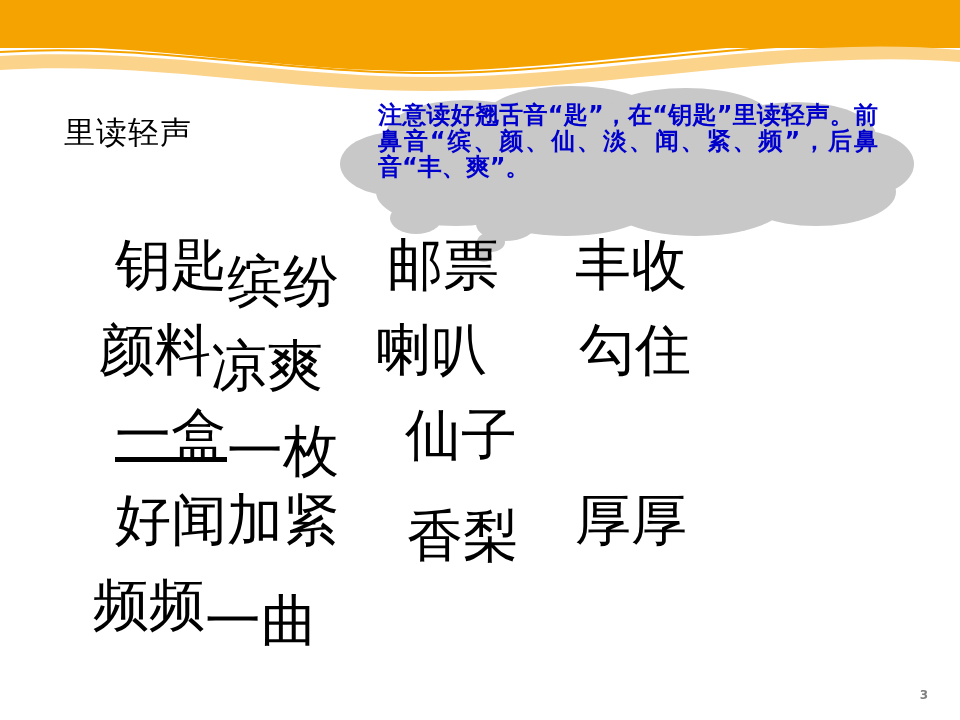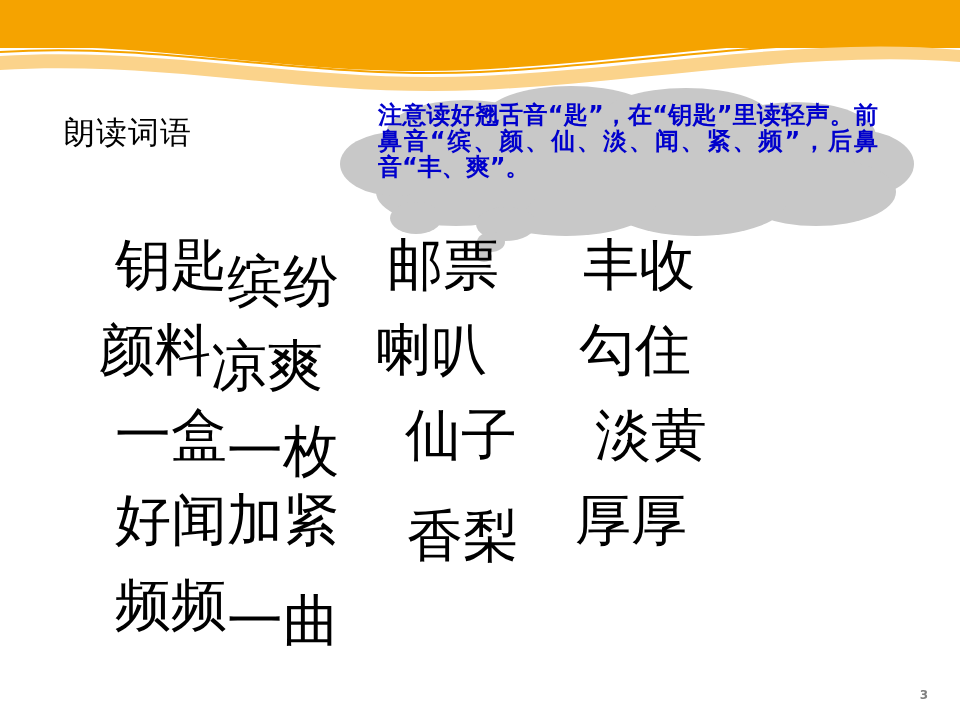--- a/index.html
+++ b/index.html
@@ -87,27 +87,27 @@
     white-space: nowrap;
   }
   .col-0 { width: 165px; padding-left: 62px; text-align: right; }
   .col-1 { width: 160px; margin-top: 32px; }
   .col-2 { width: 180px; }
   .col-3 { width: 200px; }
 
   
   .row-0 .col-0 { padding-left: 62px; }
   .row-1 .col-0 { padding-left: 46px; }
-  .row-2 .col-0 { padding-left: 62px; }
+  .row-2 .col-0 { padding-left: 62px; text-decoration: underline; }
   .row-3 .col-0 { padding-left: 62px; }
-  .row-4 .col-0 { padding-left: 62px; }
+  .row-4 .col-0 { padding-left: 40px; }
 
   .row-1 .col-2 { padding-left: 4px; }
   .row-2 .col-2 { padding-left: 18px; }
-  .row-0 .col-3 { padding-left: 8px; margin-left: 8px; }
+  .row-0 .col-3 { padding-left: 8px; }
   .row-1 .col-3 { padding-left: 4px; }
   .row-2 .col-3 { padding-left: 10px; }
   .row-3 .col-3 { padding-left: 8px; }
 
   
   #page-number {
     position: absolute;
     right: 32px;
     bottom: 18px;
     font-size: 12px;
@@ -125,21 +125,21 @@
     <rect x="0" y="0" width="960" height="48" fill="#F5A300"></rect>
 
     <path d="M0,48 C160,40 300,78 470,70 C640,62 800,30 960,44 L960,0 L0,0 Z" fill="#F5A300"></path>
 
     <path d="M0,56 C170,46 310,84 480,76 C650,68 810,36 960,50 L960,62 C810,50 650,82 480,90 C310,98 170,60 0,70 Z" fill="#FBD38B"></path>
 
     <path d="M0,52 C170,42 310,80 480,72 C650,64 810,32 960,46" fill="none" stroke="#F5A300" stroke-width="2"></path>
   </svg>
 </div>
 
-<div id="heading">朗读词语</div>
+<div id="heading">里读轻声</div>
 
 <div id="thought-cloud">
   <svg width="626" height="180" viewBox="0 0 626 180" xmlns="http://www.w3.org/2000/svg">
     <g fill="#C8C8C8">
       <ellipse cx="170" cy="50" rx="80" ry="34"></ellipse>
       <ellipse cx="275" cy="32" rx="85" ry="30"></ellipse>
       <ellipse cx="390" cy="34" rx="85" ry="30"></ellipse>
       <ellipse cx="500" cy="52" rx="80" ry="34"></ellipse>
       <ellipse cx="560" cy="80" rx="58" ry="34"></ellipse>
       <ellipse cx="520" cy="108" rx="80" ry="34"></ellipse>
@@ -170,21 +170,20 @@
     <div class="word-cell col-0">颜料</div>
     <div class="word-cell col-1">凉爽</div>
     <div class="word-cell col-3">喇叭</div>
     <div class="word-cell col-2">勾住</div>
   </div>
 
   <div class="word-row row-2">
     <div class="word-cell col-0">一盒</div>
     <div class="word-cell col-1">一枚</div>
     <div class="word-cell col-2">仙子</div>
-    <div class="word-cell col-3">淡黄</div>
   </div>
 
   <div class="word-row row-3">
     <div class="word-cell col-0">好闻</div>
     <div class="word-cell col-2">加紧</div>
     <div class="word-cell col-1">香梨</div>
     <div class="word-cell col-3">厚厚</div>
   </div>
 
   <div class="word-row row-4">

